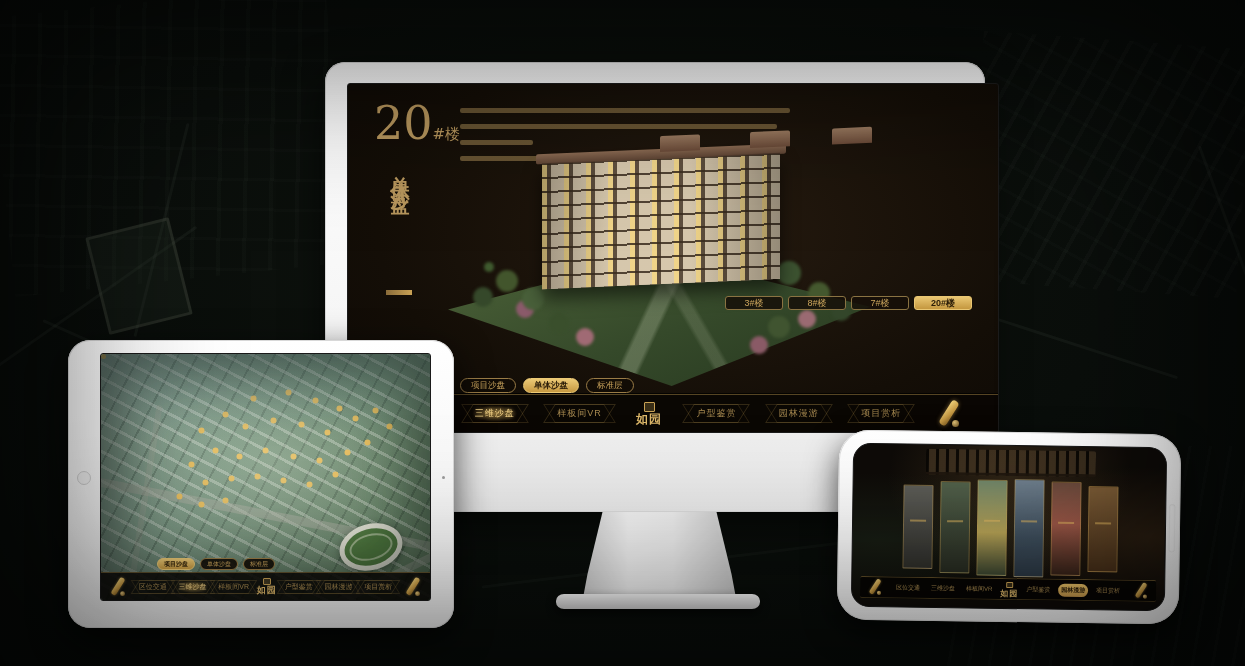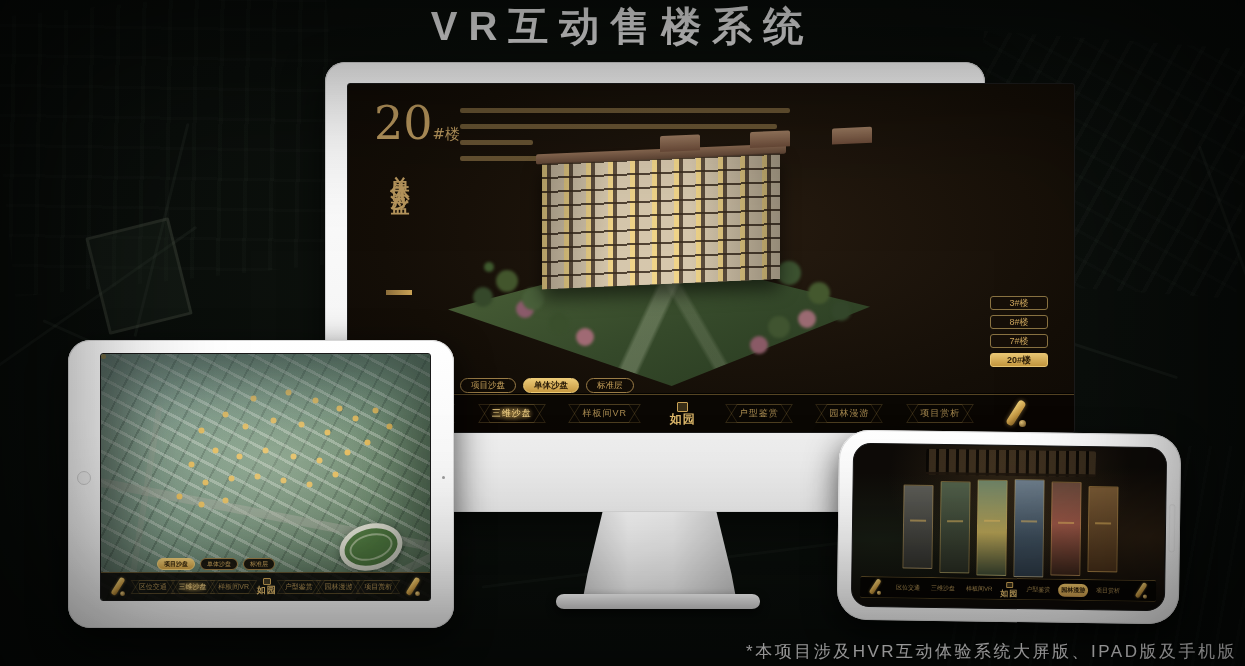--- a/index.html
+++ b/index.html
@@ -43,21 +43,21 @@
   .scroll-icon::before { content:""; position:absolute; left:9px; top:0; width:8px; height:28px;
       border-radius:4px; background:linear-gradient(105deg,#f0d27c,#c79a44 60%,#8a6526);
       transform:rotate(32deg); box-shadow:0 0 4px rgba(224,182,95,.5); }
   .scroll-icon::after { content:""; position:absolute; left:16px; top:21px; width:7px; height:7px;
       border-radius:50%; background:radial-gradient(circle at 35% 35%, #e8c87c, #6a4c1c); }
 
   
   .monitor-frame { position:absolute; left:325px; top:62px; width:660px; height:450px;
       background:linear-gradient(180deg,#ffffff 0%,#f4f4f4 70%,#e7e7e7 100%);
       border-radius:20px; box-shadow:0 14px 40px rgba(0,0,0,.65), inset 0 0 0 1px #d9d9d9; }
-  .monitor-screen { position:absolute; left:22px; top:21px; width:728px; height:350px;
+  .monitor-screen { position:absolute; left:22px; top:21px; width:652px; height:350px;
       background:radial-gradient(ellipse at 55% 42%, #261b10 0%, #140e07 65%, #0d0905 100%);
       border:1px solid #1c1c1c; border-radius:3px; overflow:hidden; }
   .stand-neck { position:absolute; left:583px; top:512px; width:150px; height:86px;
       background:linear-gradient(90deg,#cfcfcf,#f2f2f2 30%,#ededed 60%,#c6c6c6);
       clip-path:polygon(13% 0, 87% 0, 97% 72%, 100% 100%, 0 100%, 3% 72%); }
   .stand-base { position:absolute; left:556px; top:594px; width:204px; height:15px;
       border-radius:8px/7px; background:linear-gradient(180deg,#fbfbfb,#cbcbcb);
       box-shadow:0 4px 10px rgba(0,0,0,.6); }
 
   
@@ -98,21 +98,21 @@
       box-shadow:0 10px 18px rgba(0,0,0,.55); }
   .b-bldg::before { content:""; position:absolute; left:-6px; top:-9px; width:250px; height:10px;
       background:linear-gradient(180deg,#8a6a52,#5e4434); border-radius:2px; }
   .b-bldg::after { content:""; position:absolute; inset:0;
       background:linear-gradient(90deg, rgba(0,0,0,.25), transparent 30%, transparent 62%, rgba(0,0,0,.3)); }
   .b-tower { position:absolute; top:-22px; width:40px; height:16px;
       background:linear-gradient(180deg,#9a7a60,#6a4a38); border-radius:2px 2px 0 0; }
   .b-tower.t1 { left:118px; } .b-tower.t2 { left:208px; } .b-tower.t3 { left:290px; }
 
   
-  .floor-buttons { position:absolute; right:26px; top:212px; display:flex; flex-direction:column; gap:5px; }
+  .floor-buttons { position:absolute; right:26px; top:212px; display:flex; flex-direction:row; gap:5px; }
   .floor-btn { width:58px; height:14px; font-size:9px; line-height:12px; text-align:center;
       color:#caa45c; background:rgba(22,15,8,.85); border:1px solid #8a7342; border-radius:3px;
       font-family:"Liberation Sans", sans-serif; cursor:pointer; }
   .floor-btn.active { background:linear-gradient(180deg,#e9c672,#c4973f); color:#2b1d08; font-weight:bold;
       border-color:#e9c672; }
 
   
   .m-tabs { position:absolute; left:112px; top:294px; display:flex; gap:7px; }
   .ui-tab { height:15px; padding:0 10px; font-size:8.5px; line-height:13px; color:#caa45c;
       background:rgba(18,12,6,.9); border:1px solid #9a7c46; border-radius:8px; cursor:pointer; }
@@ -228,21 +228,20 @@
   <div class="bg-deco bg-blocks-tr"></div>
   <div class="bg-deco bg-blocks-br"></div>
   <div class="bg-deco bg-road r1"></div>
   <div class="bg-deco bg-road r2"></div>
   <div class="bg-deco bg-road r3"></div>
   <div class="bg-deco bg-road r4"></div>
   <div class="bg-deco bg-road r5"></div>
   <div class="bg-deco bg-road r6"></div>
   <div class="bg-deco bg-sign"></div>
 
-  <div class="main-title">VR互动售楼系统</div>
 
   <div class="monitor-frame">
     <div class="monitor-screen">
 
       <div class="m-heading">
         <span class="num">20</span><span class="suffix">#楼</span>
       </div>
       <div class="m-sub">单体沙盘</div>
       <div class="m-sub-rule"></div>
 
@@ -353,16 +352,15 @@
         </div>
         <button class="nav-item">户型鉴赏</button>
         <button class="nav-item active">园林漫游</button>
         <button class="nav-item">项目赏析</button>
         <div class="scroll-icon"></div>
       </div>
     </div>
     <div class="phone-notch"></div>
   </div>
 
-  <div class="footnote">*本项目涉及HVR互动体验系统大屏版、IPAD版及手机版</div>
 
   <div class="bg-deco bg-vignette"></div>
 </div>
 
 </body></html>

